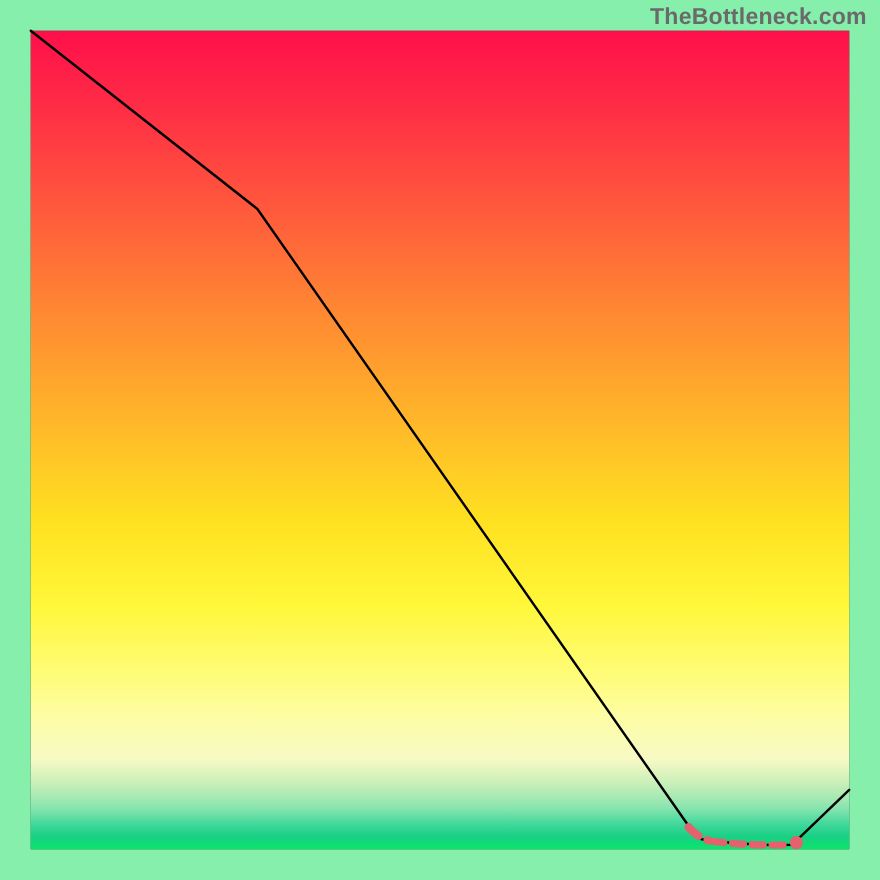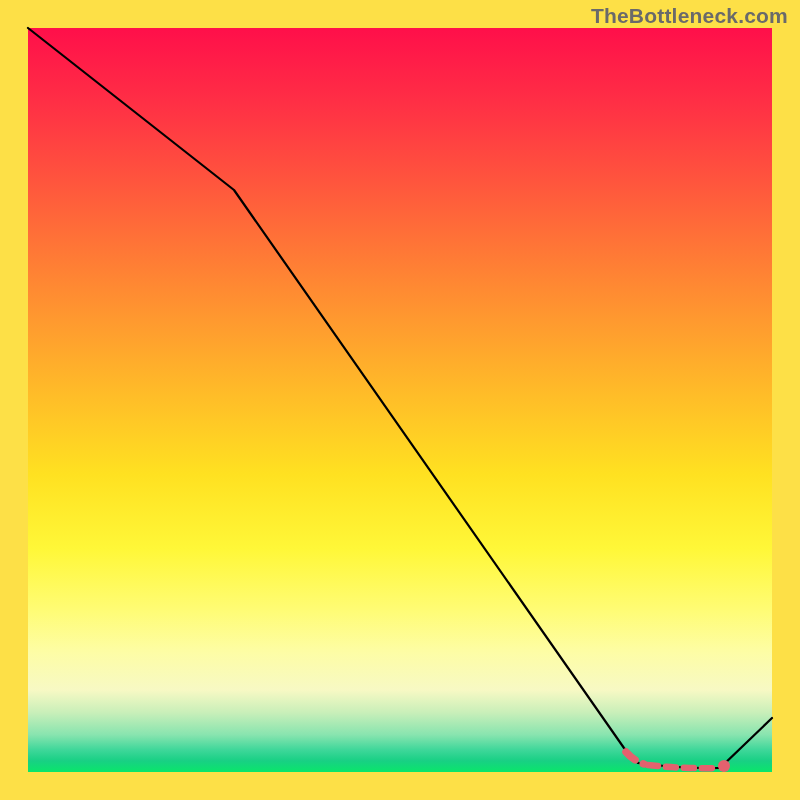--- a/index.html
+++ b/index.html
@@ -8,21 +8,21 @@
     width: 800px;
     height: 800px;
     background: #000;
     overflow: hidden;
     font-family: Arial, Helvetica, sans-serif;
   }
   .frame {
     position: relative;
     width: 800px;
     height: 800px;
-    background: #fde047;
+    background: #86efac;
   }
   .watermark {
     position: absolute;
     top: 4px;
     right: 12px;
     color: #6a6a6a;
     font-size: 21px;
     font-weight: 600;
     letter-spacing: 0.2px;
     user-select: none;

